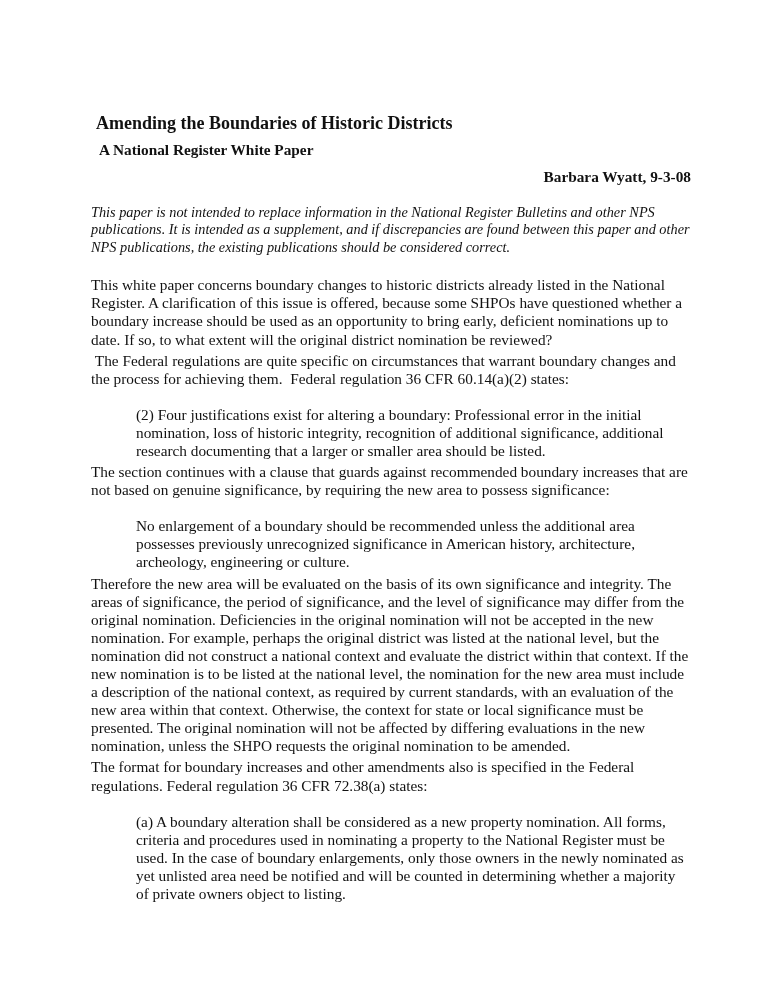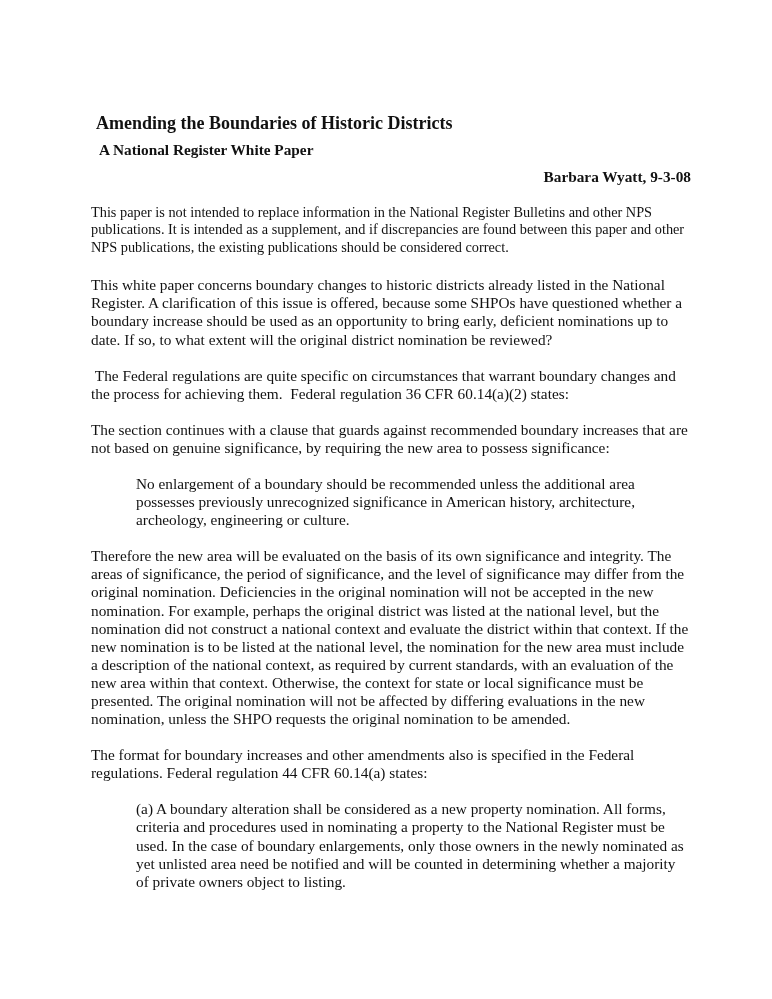--- a/index.html
+++ b/index.html
@@ -5,34 +5,35 @@
   html, body { margin: 0; padding: 0; background: #ffffff; }
   body { width: 772px; height: 999px; position: relative; overflow: hidden; }
   .page {
     position: absolute; left: 91px; top: 108px; width: 600px;
     font-family: "Liberation Serif", serif; color: #111111;
     font-size: 15.3px; line-height: 18.1px;
   }
   .title { font-weight: bold; font-size: 18px; line-height: 20px; margin: 5px; }
   .subtitle { font-weight: bold; font-size: 15.3px; line-height: 18.5px; margin: 8px; }
   .author { font-weight: bold; font-size: 15.3px; line-height: 18.5px; margin: 0; text-align: right; }
-  .disclaimer { font-size: 14.3px; line-height: 17.4px; margin: 18px 0 0 0; }
+  .disclaimer { font-style: italic; font-size: 14.3px; line-height: 17.4px; margin: 18px 0 0 0; }
   p { margin: 0; }
-  .para { margin-top: 18px; }
+  .para { margin-top: 3px; }
   .quote { margin-top: 18px; margin-left: 45px; }
 </style>
 </head>
 <body>
 
 <div class="page">
   <h1 class="title">Amending the Boundaries of Historic Districts</h1>
   <p class="subtitle">A National Register White Paper</p>
   <p class="author">Barbara Wyatt, 9-3-08</p>
   <p class="disclaimer">This paper is not intended to replace information in the National Register Bulletins and other NPS publications.  It is intended as a supplement, and if discrepancies are found between this paper and other NPS publications, the existing publications should be considered correct.</p>
 
   <p class="para" style="margin-top:20px">This white paper concerns boundary changes to historic districts already listed in the National Register. A clarification of this issue is offered, because some SHPOs have questioned whether a boundary increase should be used as an opportunity to bring early, deficient nominations up to date.  If so, to what extent will the original district nomination be reviewed?</p>
   <p class="para" style="white-space:pre-wrap"> The Federal regulations are quite specific on circumstances that warrant boundary changes and the process for achieving them.  Federal regulation 36 CFR 60.14(a)(2) states:</p>
+  <p class="quote">(2) Four justifications exist for altering a boundary:  Professional error in the initial nomination, loss of historic integrity, recognition of additional significance, additional research documenting that a larger or smaller area should be listed.</p>
   <p class="para">The section continues with a clause that guards against recommended boundary increases that are not based on genuine significance, by requiring the new area to possess significance:</p>
   <p class="quote">No enlargement of a boundary should be recommended unless the additional area possesses previously unrecognized significance in American history, architecture, archeology, engineering or culture.</p>
   <p class="para">Therefore the new area will be evaluated on the basis of its own significance and integrity.  The areas of significance, the period of significance, and the level of significance may differ from the original nomination.  Deficiencies in the original nomination will not be accepted in the new nomination.  For example, perhaps the original district was listed at the national level, but the nomination did not construct a national context and evaluate the district within that context.  If the new nomination is to be listed at the national level, the nomination for the new area must include a description of the national context, as required by current standards, with an evaluation of the new area within that context.  Otherwise, the context for state or local significance must be presented.  The original nomination will not be affected by differing evaluations in the new nomination, unless the SHPO requests the original nomination to be amended.</p>
-  <p class="para">The format for boundary increases and other amendments also is specified in the Federal regulations.  Federal regulation 44 CFR 60.14(a) states:</p>
+  <p class="para">The format for boundary increases and other amendments also is specified in the Federal regulations.  Federal regulation 36 CFR 72.38(a) states:</p>
   <p class="quote">(a)  A boundary alteration shall be considered as a new property nomination.  All forms, criteria and procedures used in nominating a property to the National Register must be used.  In the case of boundary enlargements, only those owners in the newly nominated as yet unlisted area need be notified and will be counted in determining whether a majority of private owners object to listing.</p>
 </div>
 
 </body></html>

